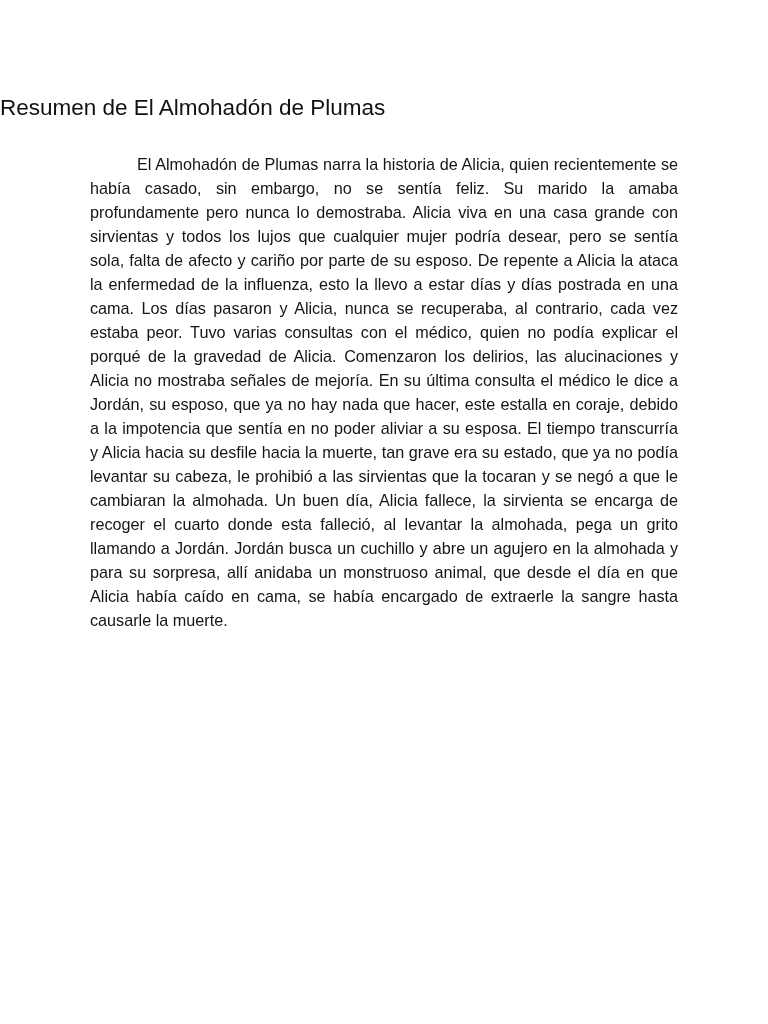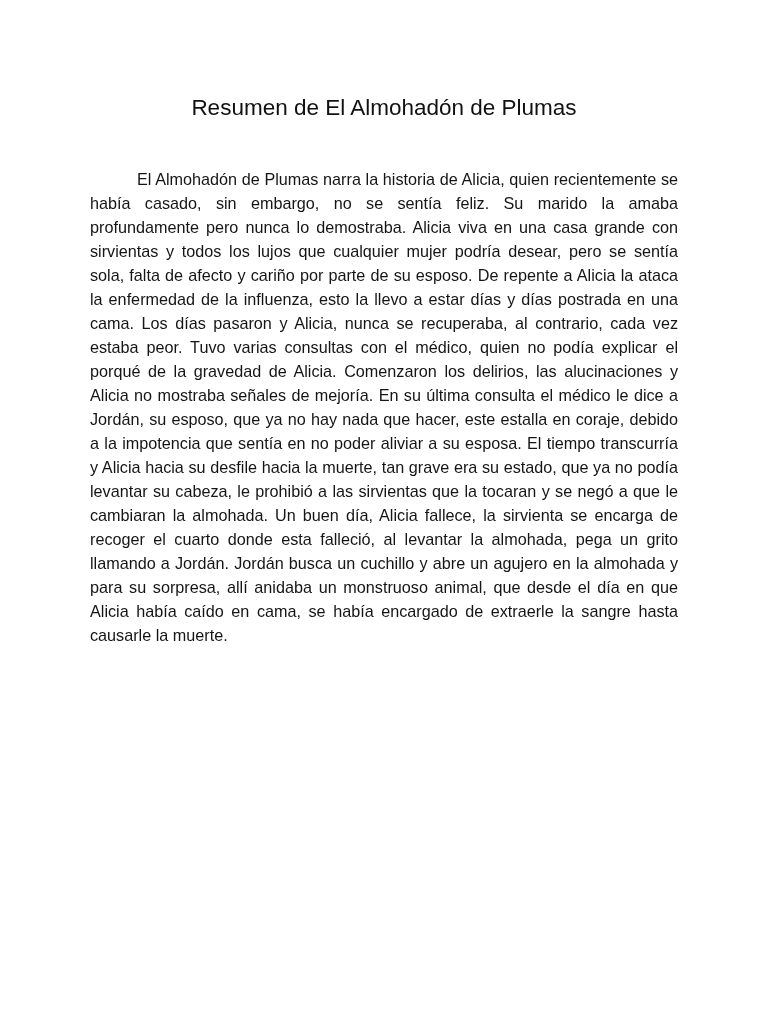--- a/index.html
+++ b/index.html
@@ -21,31 +21,31 @@
       top: 0;
       width: 768px;
       height: 1024px;
       background: #ffffff;
     }
     .title {
       position: absolute;
       left: 0;
       top: 92px;
       width: 768px;
-      text-align: center;
+      text-align: left;
       font-size: 22.5px;
       line-height: 32px;
       font-weight: normal;
       margin: 0;
       color: #111111;
     }
     .body-text {
       position: absolute;
       left: 90px;
-      top: 167px;
+      top: 152px;
       width: 588px;
       font-size: 16.2px;
       line-height: 24px;
       text-align: justify;
       text-indent: 47px;
       margin: 0;
       color: #151515;
       letter-spacing: 0;
     }
   </style>

